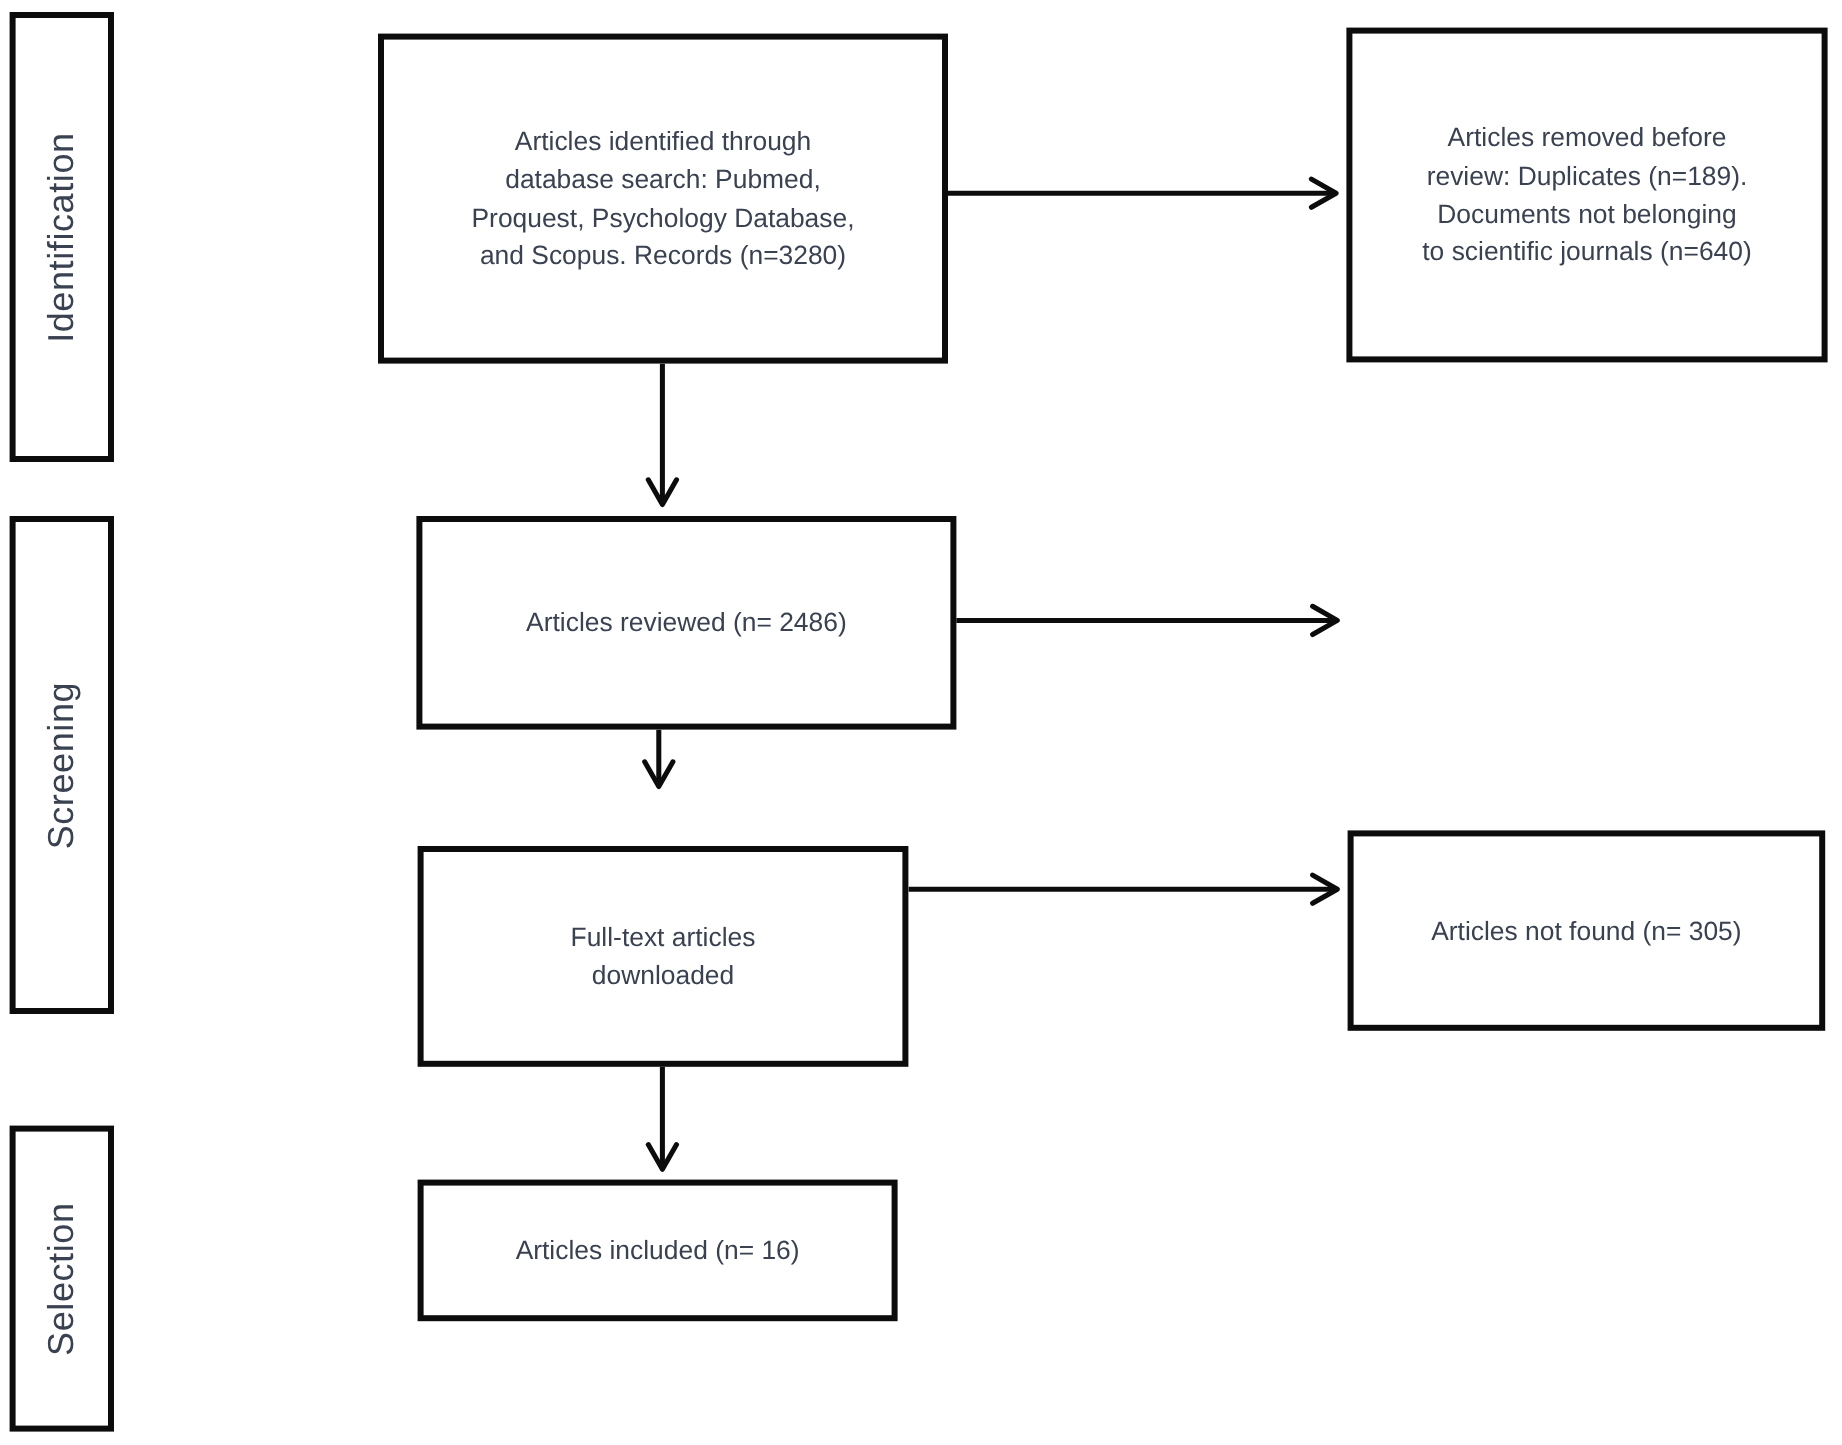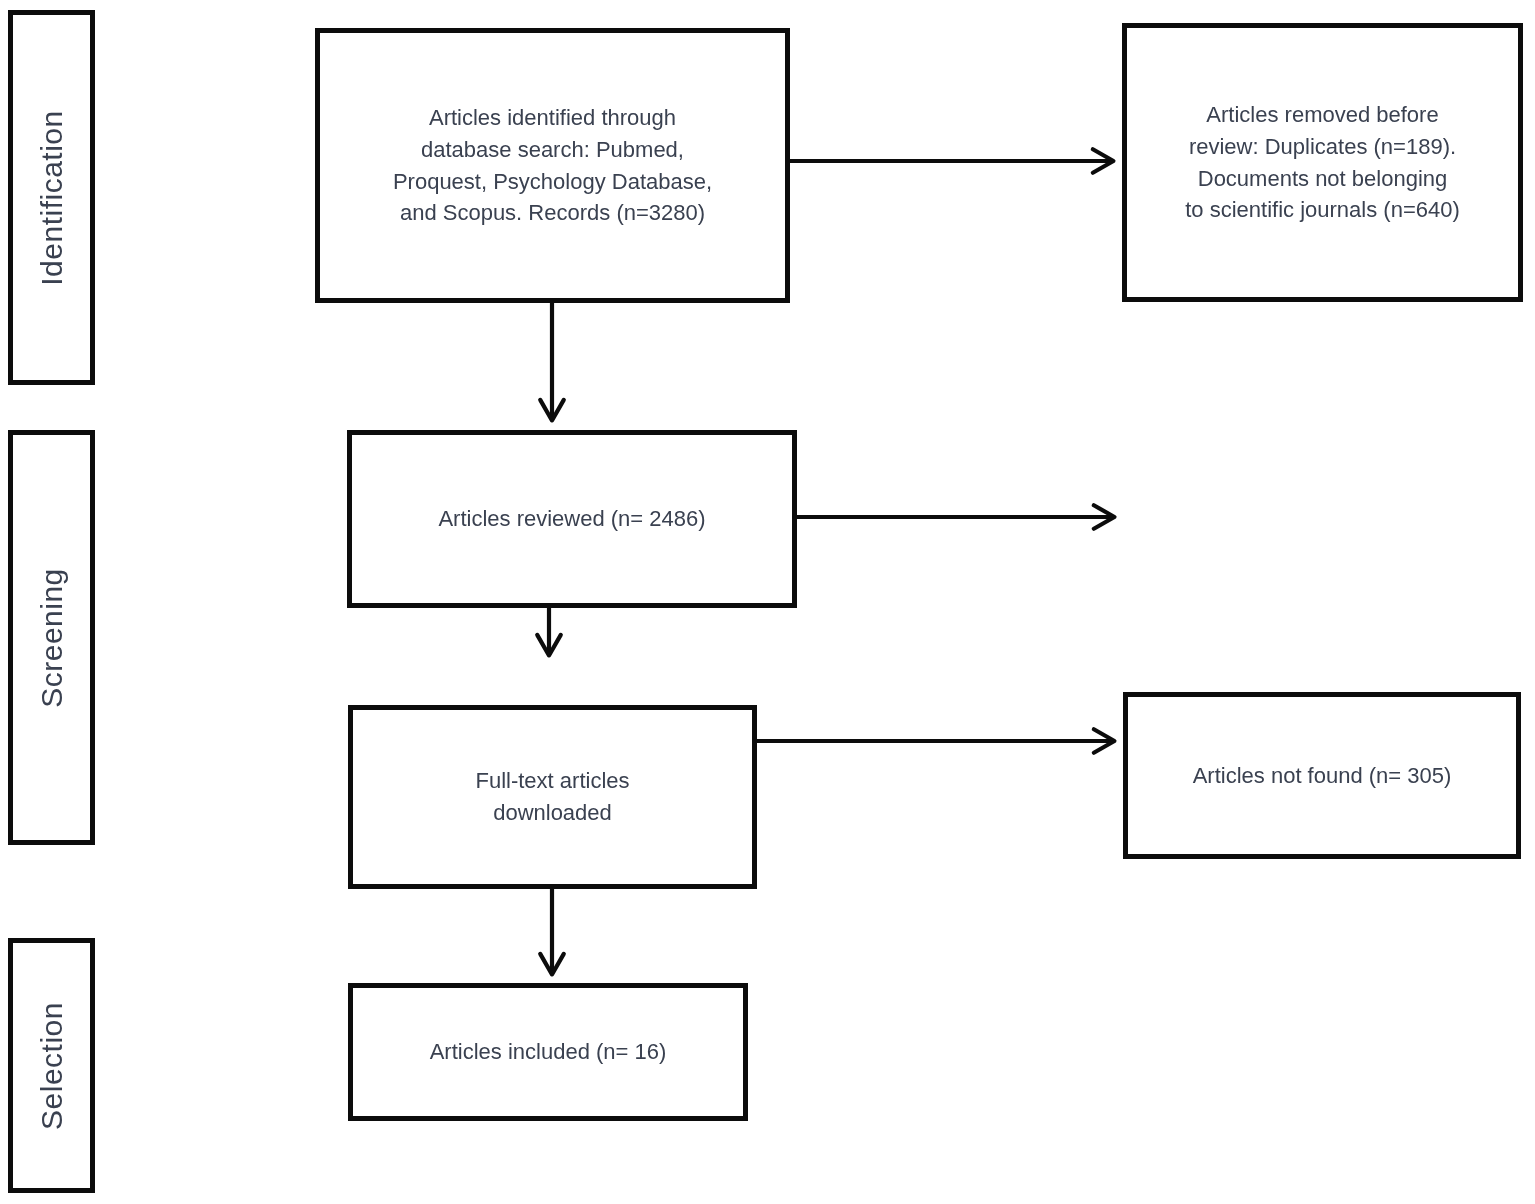--- a/index.html
+++ b/index.html
@@ -46,21 +46,21 @@
   .stage-identification { top: 10px;  height: 375px; }
   .stage-screening      { top: 430px; height: 415px; }
   .stage-selection      { top: 938px; height: 255px; }
   
   .node-identified { left: 315px;  top: 28px;  width: 475px; height: 275px; }
   .node-removed    { left: 1122px; top: 23px;  width: 401px; height: 279px; }
   .node-reviewed   { left: 347px;  top: 430px; width: 450px; height: 178px; }
   .node-excluded   { left: 1123px; top: 437px; width: 398px; height: 163px; }
   .node-fulltext   { left: 348px;  top: 664px; width: 409px; height: 184px; margin-top: 41px; }
   .node-notfound   { left: 1123px; top: 660px; width: 398px; height: 167px; margin-top: 32px; }
-  .node-included   { left: 348px;  top: 983px; width: 400px; height: 138px; }
+  .node-included   { left: 348px;  top: 983px; width: 400px; height: 118px; }
   .arrows {
     position: absolute;
     left: 0; top: 0;
     width: 1535px;
     height: 1204px;
     pointer-events: none;
   }
 </style>
 </head>
 <body>

